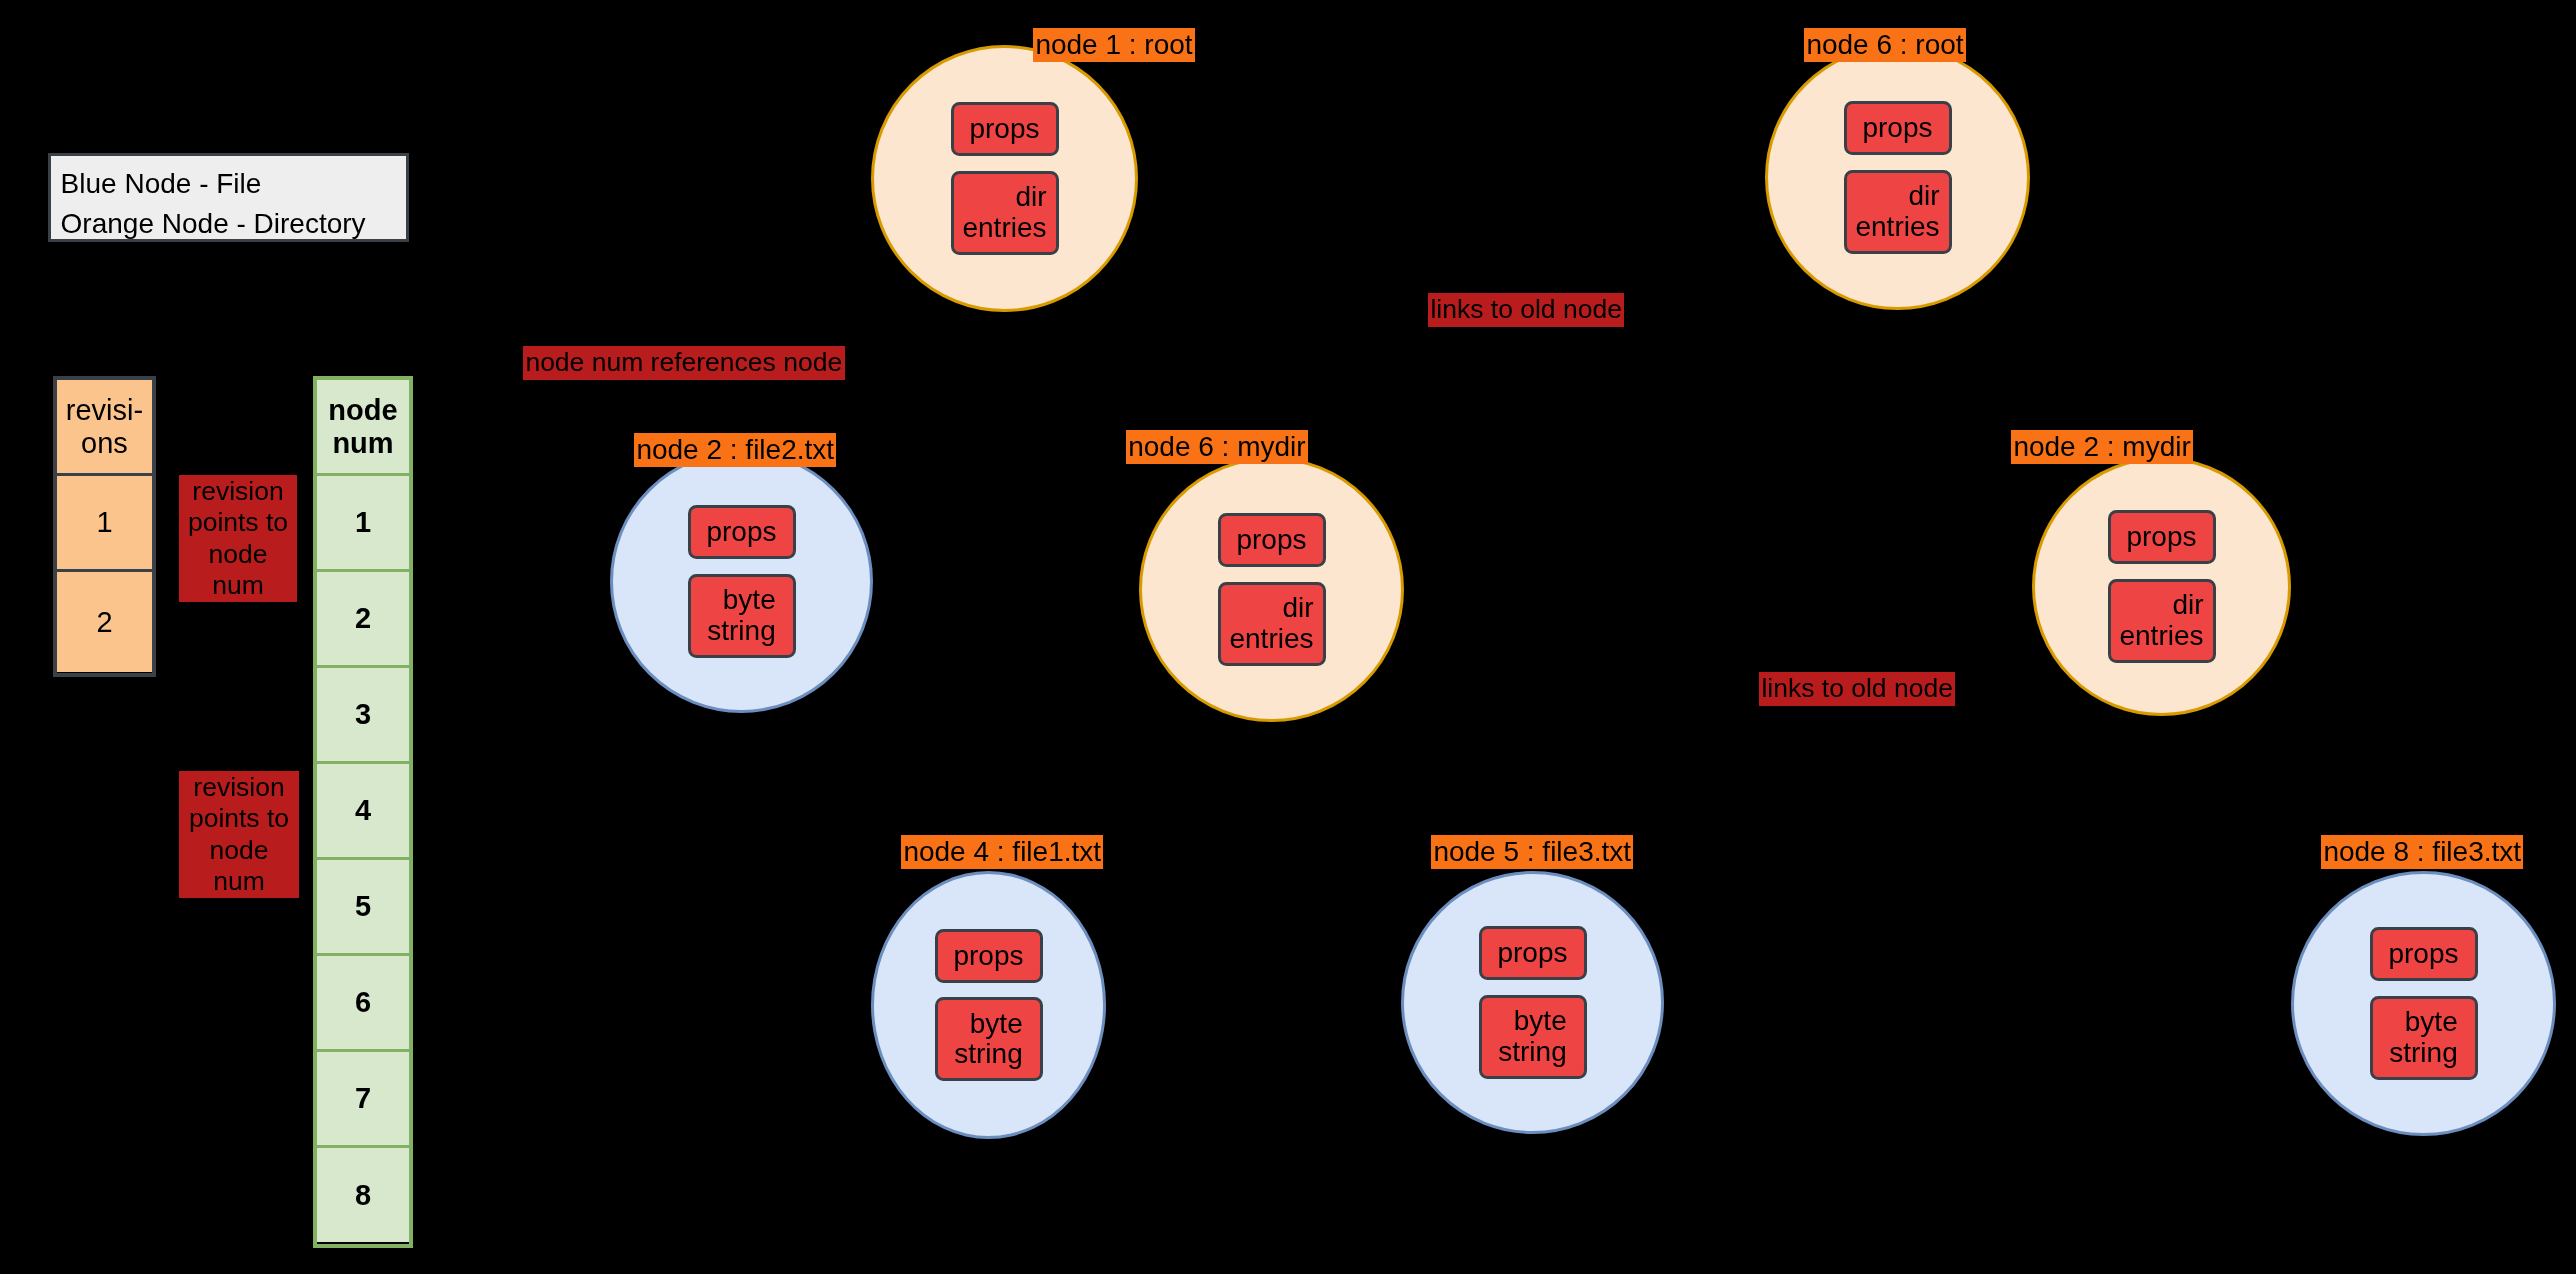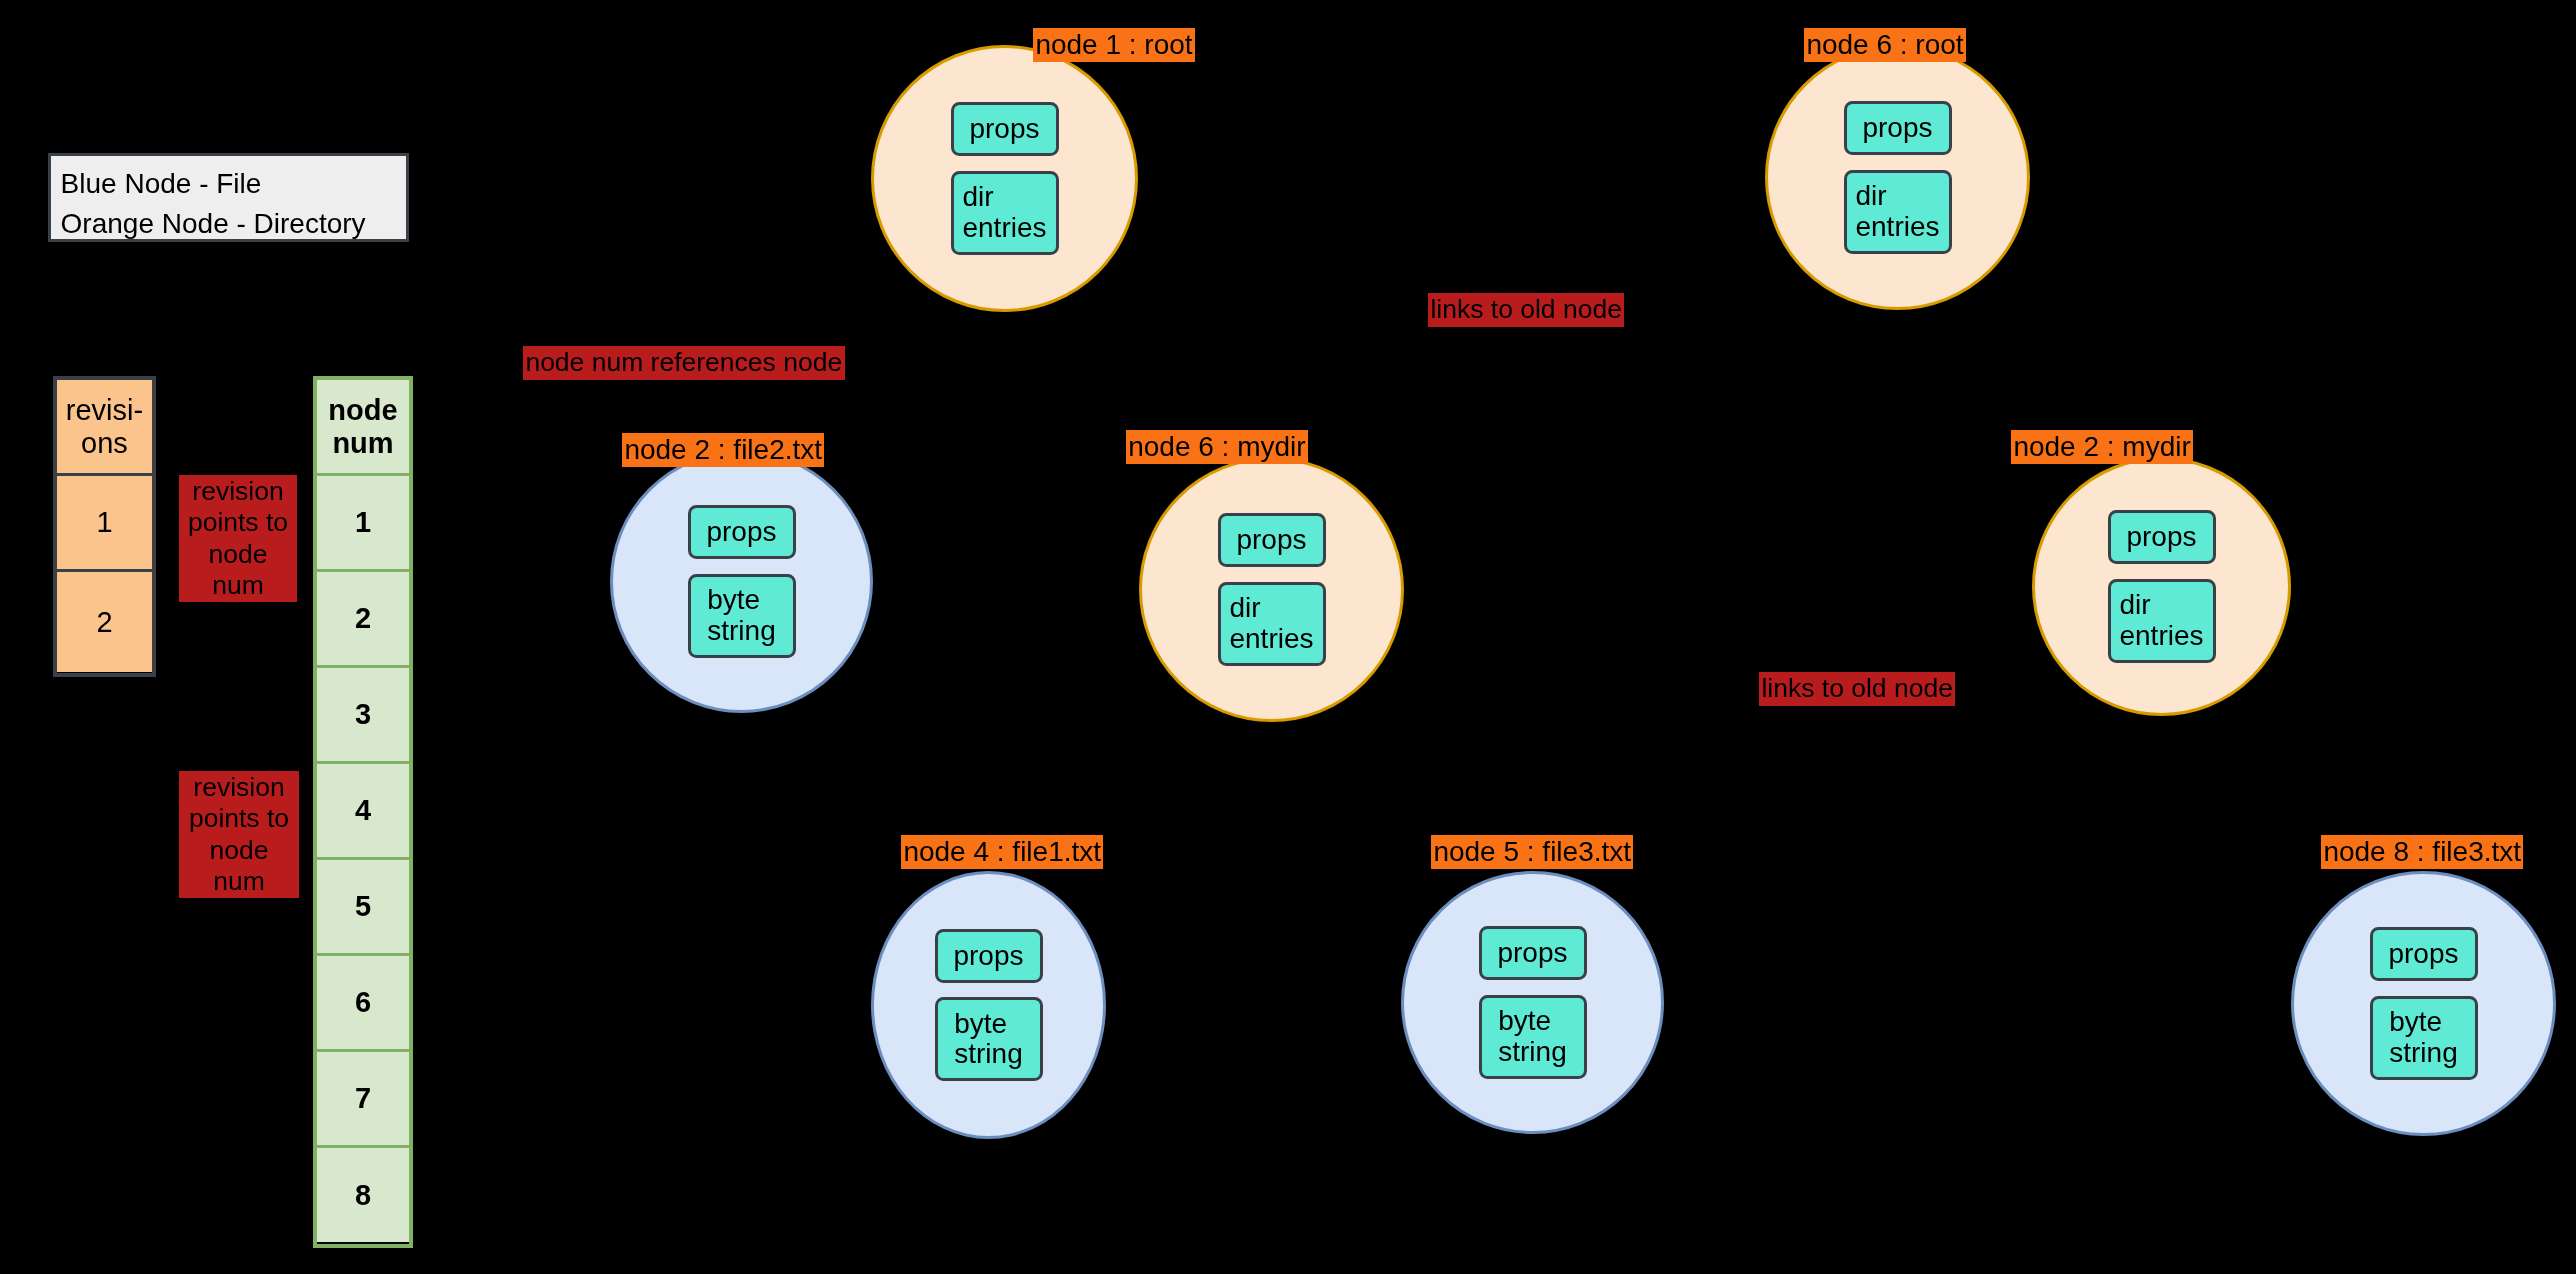--- a/index.html
+++ b/index.html
@@ -75,26 +75,26 @@
     position:absolute;left:0;top:0;
     border-radius:50%;
     box-sizing:border-box;
     display:flex;flex-direction:column;
     align-items:center;justify-content:center;
   }
   .node.dir .circle{background:#fde6cf;border:3px solid #d79b00;}
   .node.file .circle{background:#d9e6fa;border:3px solid #6c8ebf;}
 
   .node .slot{
-    background:#5eead4;
+    background:#ef4444;
     border:3.6px solid #3a4048;
     border-radius:8.4px;
     box-sizing:border-box;
     display:flex;align-items:center;justify-content:center;
-    text-align:left;
+    text-align:right;
     font-size:28px;
     line-height:1.08;
     white-space:pre-line;
     position:relative;
     z-index:3;
   }
   .node .slot.props{width:108px;height:54px;}
   .node .slot.body{width:108px;height:84px;margin-top:14.4px;}
 
   .node .nlabel{
@@ -184,21 +184,21 @@
   <div class="node dir" style="left:871px;top:45px;width:267px;height:267px;">
     <div class="nlabel" style="left:162px;top:-17px;">node 1 : root</div>
     <div class="circle" style="width:267px;height:267px;">
       <div class="slot props">props</div>
       <div class="slot body">dir
 entries</div>
     </div>
   </div>
 
   <div class="node file" style="left:610px;top:450px;width:263px;height:263px;">
-    <div class="nlabel" style="left:12px;top:-17px;">node 2 : file2.txt</div>
+    <div class="nlabel" style="left:24px;top:-17px;">node 2 : file2.txt</div>
     <div class="circle" style="width:263px;height:263px;">
       <div class="slot props">props</div>
       <div class="slot body">byte
 string</div>
     </div>
   </div>
 
   <div class="node dir" style="left:1139px;top:457px;width:265px;height:265px;">
     <div class="nlabel" style="left:-13.2px;top:-27px;">node 6 : mydir</div>
     <div class="circle" style="width:265px;height:265px;">

